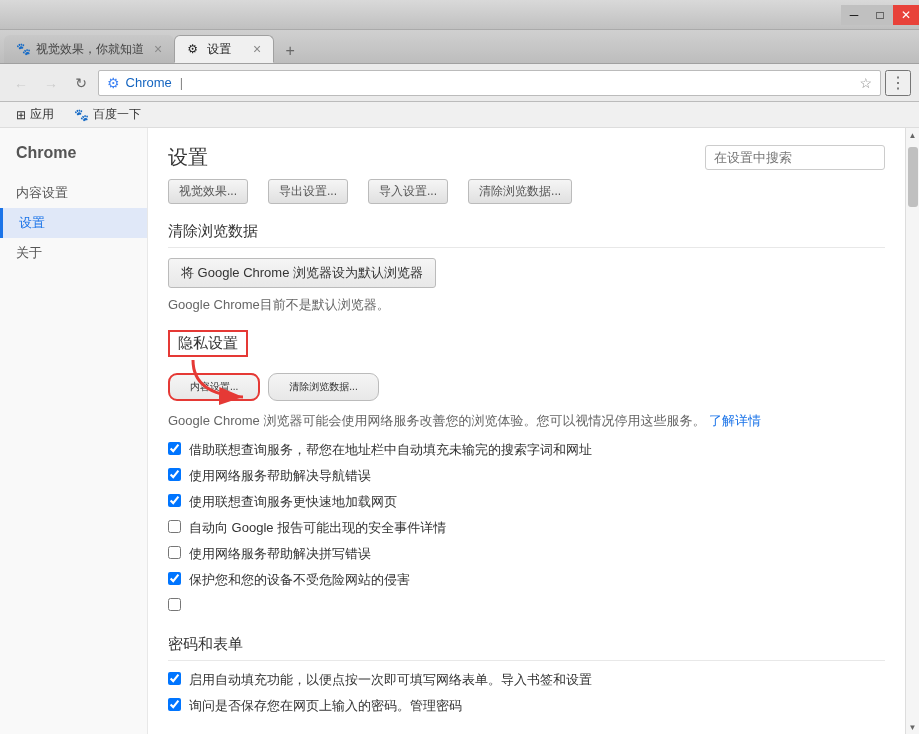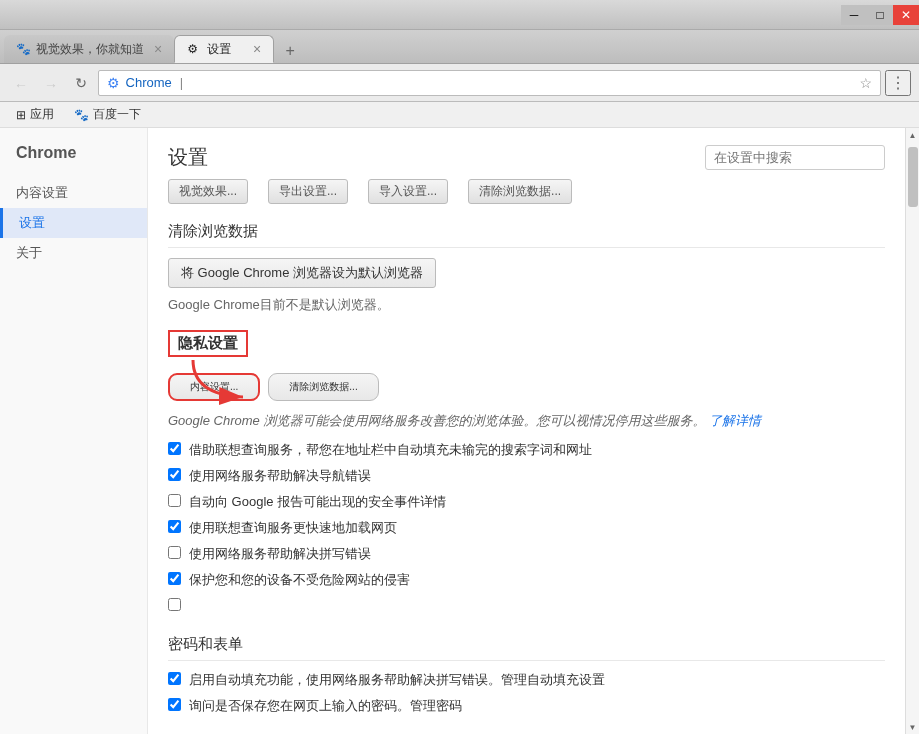--- a/index.html
+++ b/index.html
@@ -205,21 +205,21 @@
     }
     .default-browser-note { font-size: 13px; color: #666; margin-bottom: 12px; }
 
     
     .privacy-section-header {
       display: inline-block;
       font-size: 15px; color: #333;
       padding: 2px 8px;
       border: 2px solid #e53935;
       margin-bottom: 8px;
-      font-weight: bold;
+      font-weight: normal;
     }
 
     
     .privacy-btn-row { display: flex; gap: 8px; margin-bottom: 10px; position: relative; }
     .privacy-btn {
       background: linear-gradient(to bottom, #f5f5f5, #e8e8e8);
       border: 1px solid #bbb;
       border-radius: 9px;
       padding: 5px 20px;
       font-size: 10px;
@@ -232,21 +232,21 @@
       border: 2px solid #e53935;
     }
 
     
     .arrow-container {
       position: relative;
       margin-bottom: 10px;
     }
 
     
-    .privacy-desc { font-size: 13px; color: #666; margin-bottom: 10px; line-height: 1.5; font-style: italic; }
+    .privacy-desc { font-size: 13px; color: #666; margin-bottom: 10px; line-height: 1.5; }
     .privacy-link { color: #1a73e8; text-decoration: none; cursor: pointer; }
 
     
     .checkbox-item {
       display: flex;
       align-items: flex-start;
       gap: 8px;
       margin-bottom: 8px;
       font-size: 13px; color: #333;
     }
@@ -390,47 +390,47 @@
       <div id="privacy-checkboxes">
           <div class="checkbox-item">
             <input type="checkbox" checked="" style="">
             <span>借助联想查询服务，帮您在地址栏中自动填充未输完的搜索字词和网址</span>
           </div>
           <div class="checkbox-item">
             <input type="checkbox" checked="" style="">
             <span>使用网络服务帮助解决导航错误</span>
           </div>
           <div class="checkbox-item">
+            <input type="checkbox" checked="" style="">
+            <span>使用联想查询服务更快速地加载网页</span>
+          </div>
+          <div class="checkbox-item">
             <input type="checkbox" style="">
             <span>自动向 Google 报告可能出现的安全事件详情</span>
-          </div>
-          <div class="checkbox-item">
-            <input type="checkbox" checked="" style="">
-            <span>使用联想查询服务更快速地加载网页</span>
           </div>
           <div class="checkbox-item">
             <input type="checkbox" style="">
             <span>使用网络服务帮助解决拼写错误</span>
           </div>
           <div class="checkbox-item">
             <input type="checkbox" checked="" style="">
             <span>保护您和您的设备不受危险网站的侵害</span>
           </div>
           <div class="checkbox-item">
             <input type="checkbox" style="">
           </div>
         </div>
     </div>
 
     <div class="section">
       <div class="password-section-title">密码和表单</div>
       <div id="password-checkboxes">
           <div class="checkbox-item">
             <input type="checkbox" checked="" style="">
-            <span>启用自动填充功能，使用网络服务帮助解决拼写错误。管理自动填充设置</span>
+            <span>启用自动填充功能，以便点按一次即可填写网络表单。导入书签和设置</span>
           </div>
           <div class="checkbox-item">
             <input type="checkbox" checked="" style="">
             <span>询问是否保存您在网页上输入的密码。管理密码</span>
           </div>
         </div>
     </div>
   </div>
 
   <div class="scrollbar">

